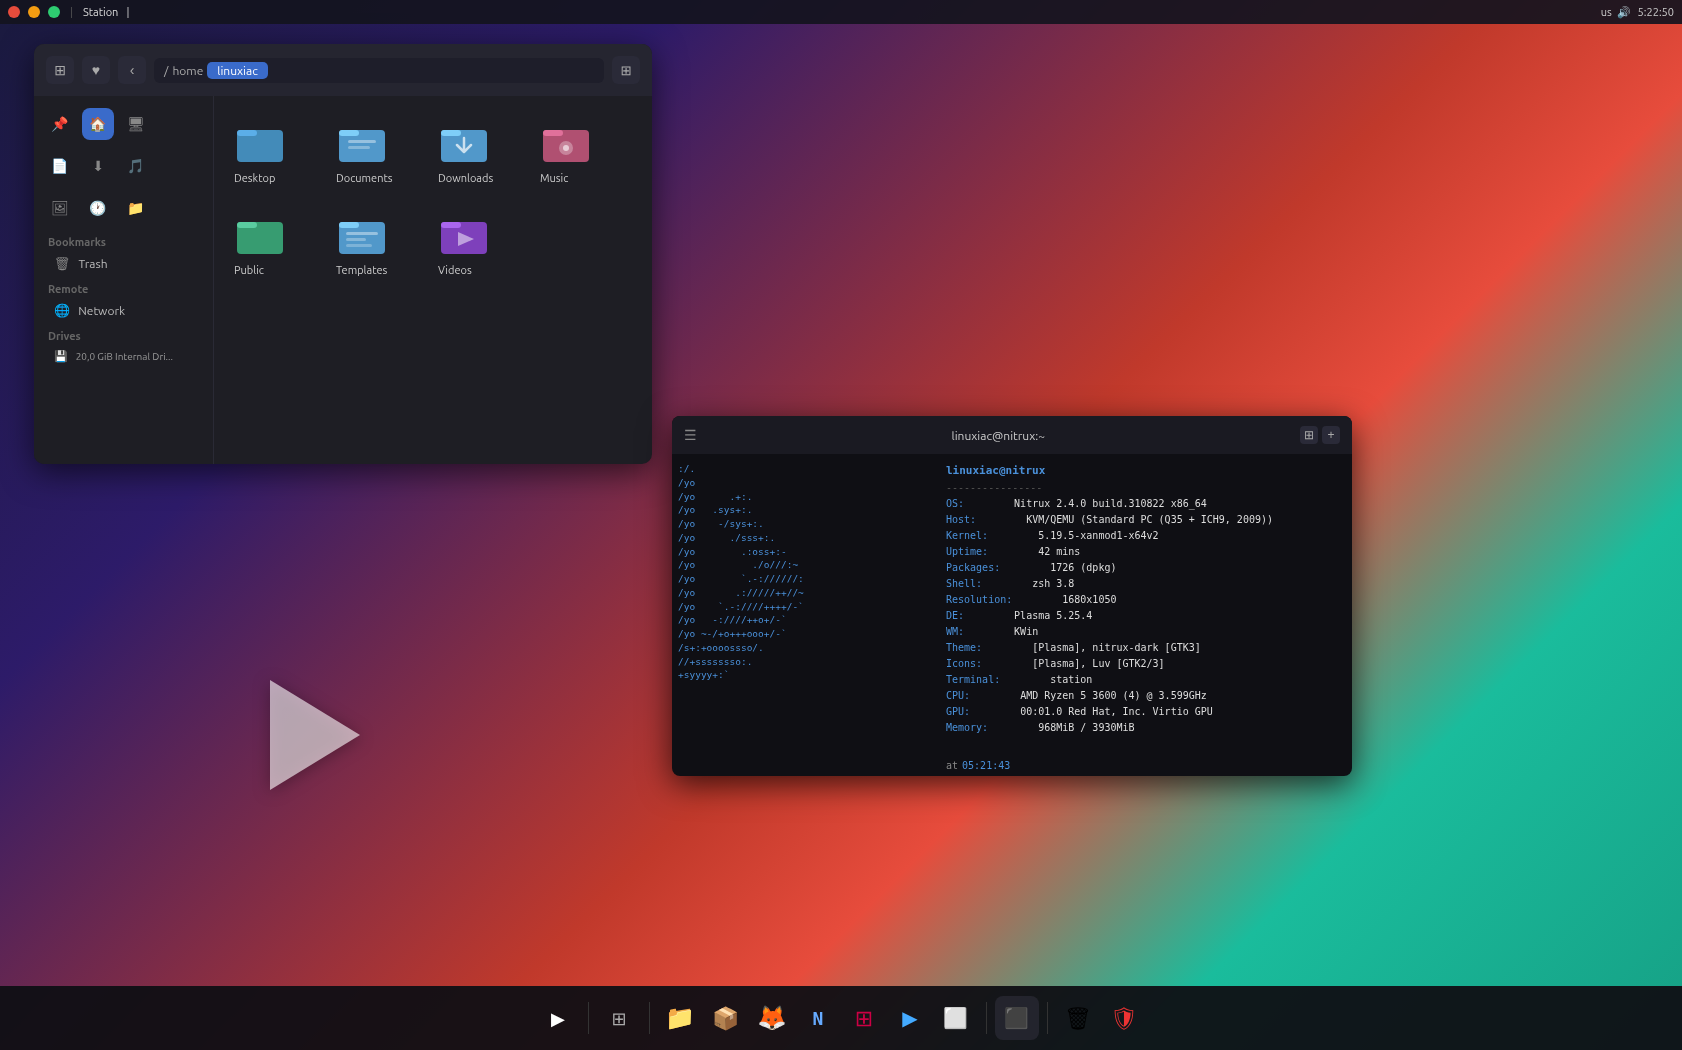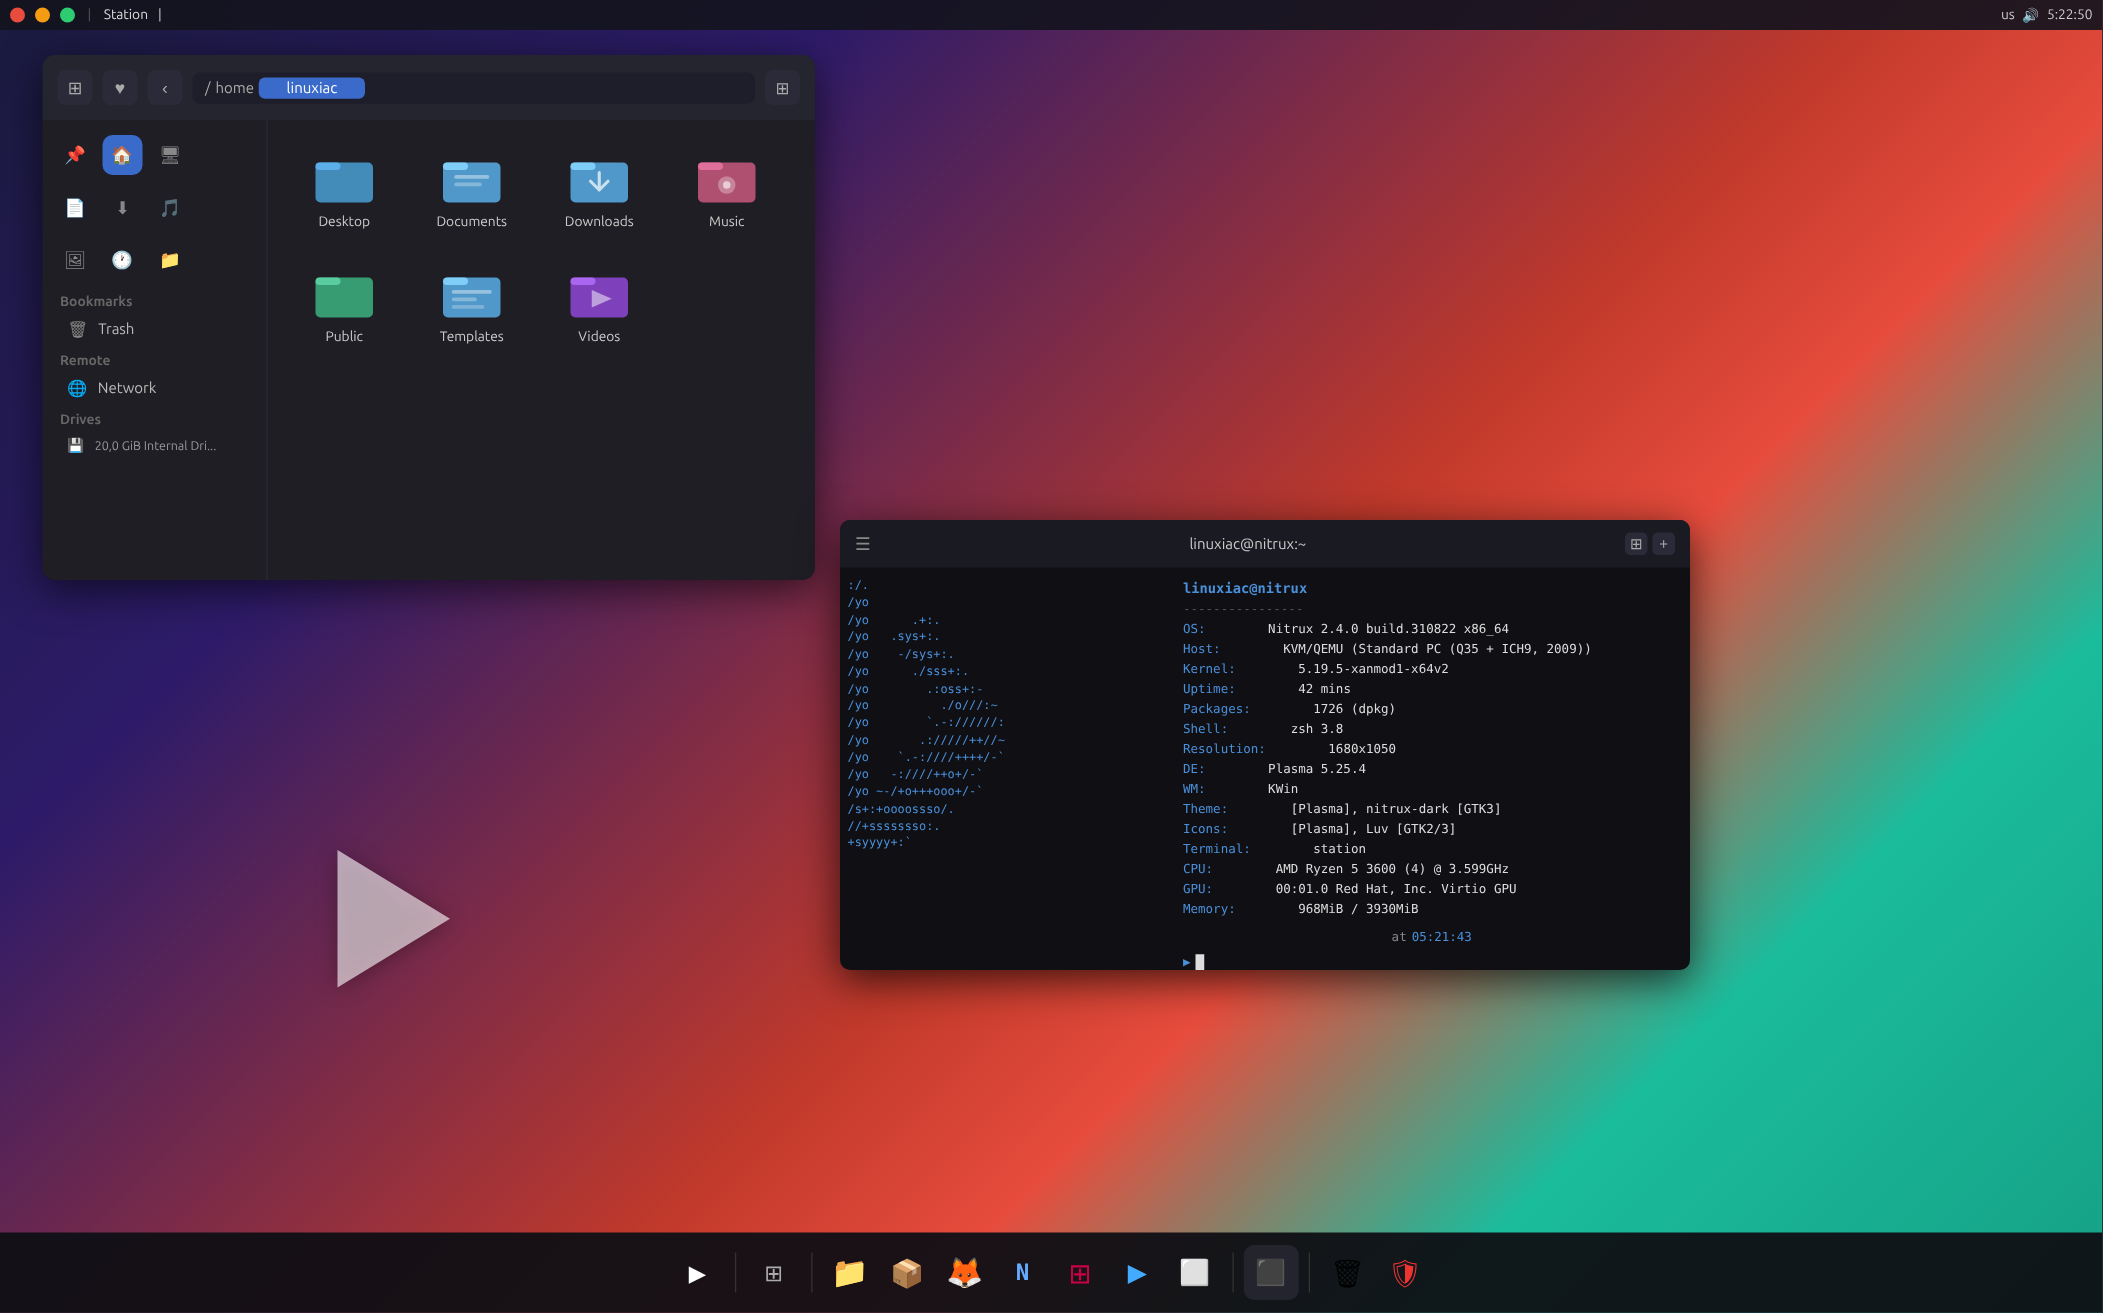--- a/index.html
+++ b/index.html
@@ -85,21 +85,21 @@
       border-radius: 6px;
       padding: 4px 10px;
       font-size: 12px;
       color: #aaa;
       flex: 1;
     }
     .fm-breadcrumb-active {
       background: #3a6bca;
       color: #fff;
       border-radius: 5px;
-      padding: 2px 22px;
+      padding: 2px 10px;
       font-size: 12px;
     }
     .fm-view-btn {
       width: 28px; height: 28px;
       background: #2a2a38;
       border: none; border-radius: 6px;
       color: #aaa; cursor: pointer;
       display: flex; align-items: center; justify-content: center;
     }
 
@@ -184,21 +184,21 @@
     .fm-content::-webkit-scrollbar-thumb { background: #333; }
 
     .fm-grid {
       display: grid;
       grid-template-columns: repeat(5, 90px);
       gap: 12px;
     }
     .fm-folder {
       display: flex;
       flex-direction: column;
-      align-items: center;
+      align-items: flex-start;
       gap: 4px;
       padding: 8px 4px;
       border-radius: 8px;
       cursor: pointer;
     }
     .fm-folder-icon {
       width: 52px; height: 48px;
       display: flex; align-items: center; justify-content: center;
       font-size: 36px;
     }
@@ -588,21 +588,21 @@
       </div>
       <div class="terminal-line">
         <span class="t-accent">CPU:</span>&nbsp;<span class="t-val">AMD Ryzen 5 3600 (4) @ 3.599GHz</span>
       </div>
       <div class="terminal-line">
         <span class="t-accent">GPU:</span>&nbsp;<span class="t-val">00:01.0 Red Hat, Inc. Virtio GPU</span>
       </div>
       <div class="terminal-line">
         <span class="t-accent">Memory:</span>&nbsp;<span class="t-val">968MiB / 3930MiB</span>
       </div>
-      <div style="margin-top:6px;display:flex;justify-content:center;gap:4px;">
+      <div style="margin-top:22px;display:flex;justify-content:flex-start;gap:4px;">
         <span class="t-at">at</span>
         <span class="t-time">05:21:43</span>
       </div>
       <div class="terminal-prompt">
         <span style="color:#4a90d9;font-size:10px;">▶</span>
         <span class="terminal-cursor"></span>
       </div>
     </div>
   </div>
 </div>

